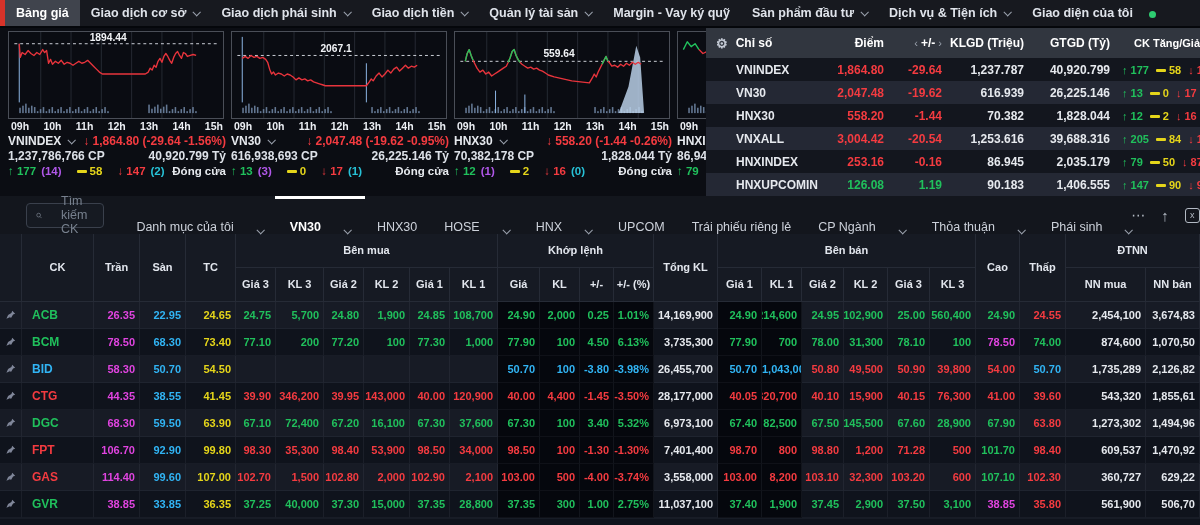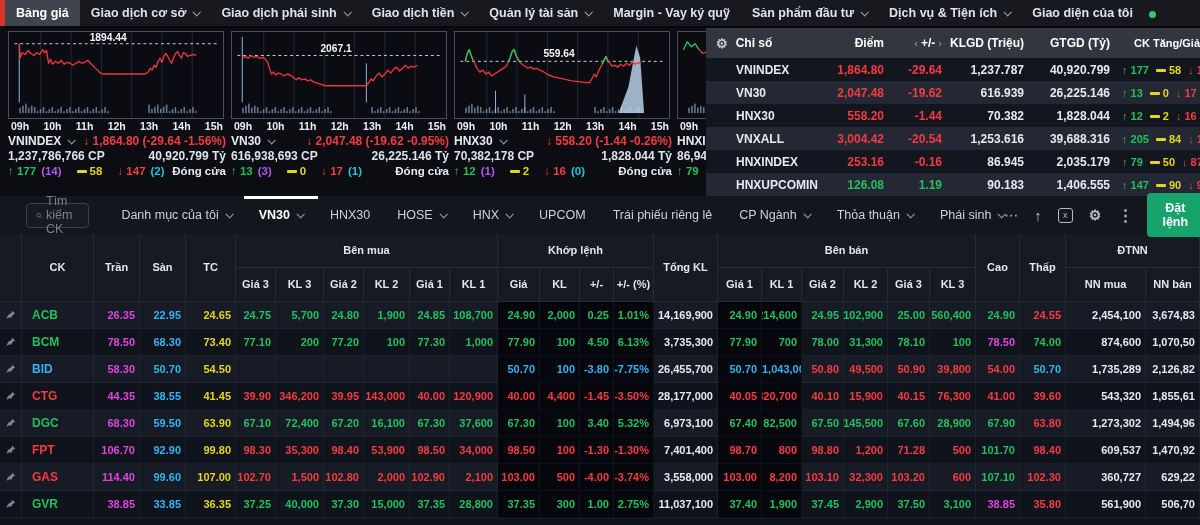--- a/index.html
+++ b/index.html
@@ -47,23 +47,23 @@
   .ic-pts{width:66px;text-align:right;}
   .ic-chg{width:58px;text-align:right;}
   .ic-klgd{width:82px;text-align:right;}
   .ic-gtgd{width:86px;text-align:right;}
   .ic-ck{flex:1;display:flex;align-items:center;gap:7px;padding-left:12px;font-size:11px;overflow:hidden;white-space:nowrap;}
   .gear{font-size:13px;color:#c3c9d4;}
   .sort-ar{color:#9aa1ad;font-size:11px;font-weight:400;}
   
   .toolbar{height:38px;display:flex;align-items:center;background:#13161d;position:relative;padding-left:26px;}
   .search{width:170px;height:25px;border:1px solid #3a404c;border-radius:4px;display:flex;align-items:center;
-    gap:4px;padding:0 9px;color:#77808e;font-size:12.5px;cursor:text;background:#161a22;}
+    gap:19px;padding:0 9px;color:#77808e;font-size:12.5px;cursor:text;background:#161a22;}
   .tabs{display:flex;align-items:center;gap:27px;margin-left:32px;font-size:12.5px;color:#ccd1da;height:38px;}
-  .tab{height:38px;display:flex;align-items:center;gap:7px;cursor:pointer;position:relative;white-space:nowrap;}
+  .tab{height:38px;display:flex;align-items:flex-end;gap:23px;cursor:pointer;position:relative;white-space:nowrap;}
   .tab.active{font-weight:700;color:#fff;}
   .tab.active::before{content:"";position:absolute;top:0;left:-15px;right:-15px;height:3px;background:#fff;}
   .tb-icons{margin-left:auto;display:flex;align-items:center;gap:16px;color:#b3bac4;}
   .icn{cursor:pointer;font-size:15px;font-weight:700;}
   .xls{width:15px;height:15px;border:1.5px solid #b3bac4;border-radius:3px;font-size:9px;display:flex;
     align-items:center;justify-content:center;cursor:pointer;}
   .order-btn{background:#16a36c;color:#fff;font-weight:700;font-size:12.5px;border:none;border-radius:4px;
     padding:8px 15px;margin:0 8px 0 14px;cursor:pointer;}
   
   .pgrid{display:grid;grid-template-columns:22px 72px 46px 46px 50px 40px 48px 40px 46px 40px 48px 42px 40px 34px 40px 64px 44px 40px 42px 44px 42px 46px 44px 46px 80px 54px;}
@@ -702,21 +702,21 @@
       <div class="pc r">54.50</div>
       <div class="pc w"></div>
       <div class="pc w"></div>
       <div class="pc w"></div>
       <div class="pc w"></div>
       <div class="pc w"></div>
       <div class="pc w"></div>
       <div class="pc f dk">50.70</div>
       <div class="pc f dk">100</div>
       <div class="pc f dk">-3.80</div>
-      <div class="pc f dk">-7.75%</div>
+      <div class="pc f dk">-3.98%</div>
       <div class="pc w">26,455,700</div>
       <div class="pc f dk">50.70</div>
       <div class="pc f dk clipL">1,043,000</div>
       <div class="pc d">50.80</div>
       <div class="pc d">49,500</div>
       <div class="pc d">50.90</div>
       <div class="pc d">39,800</div>
       <div class="pc d">54.00</div>
       <div class="pc f">50.70</div>
       <div class="pc w">1,735,289</div>

